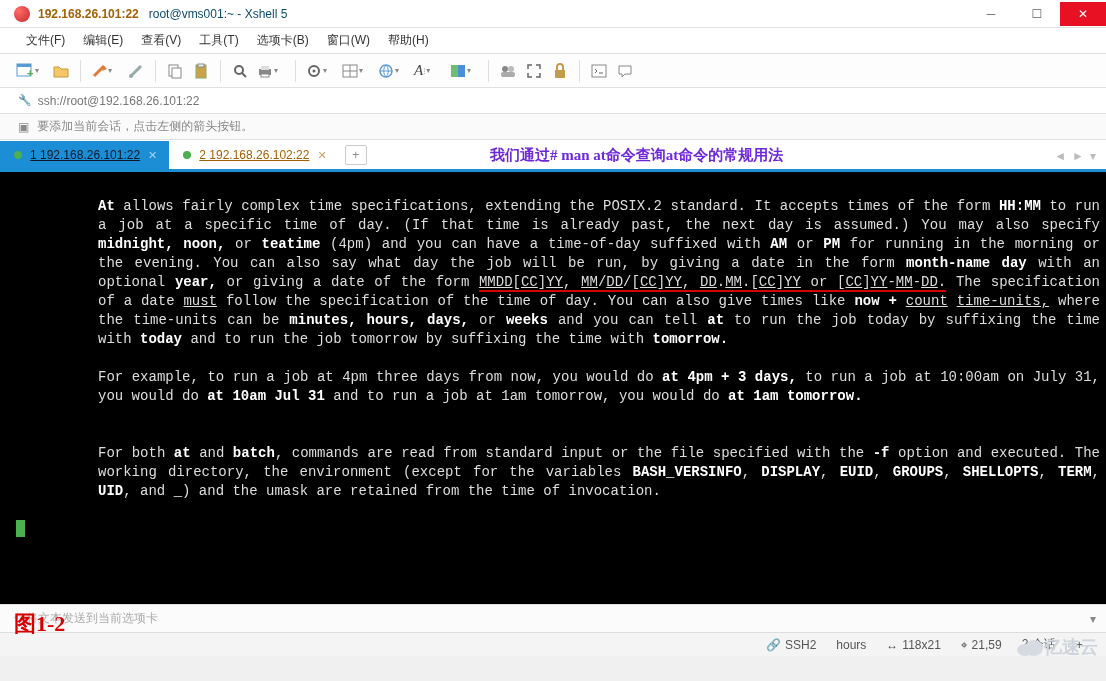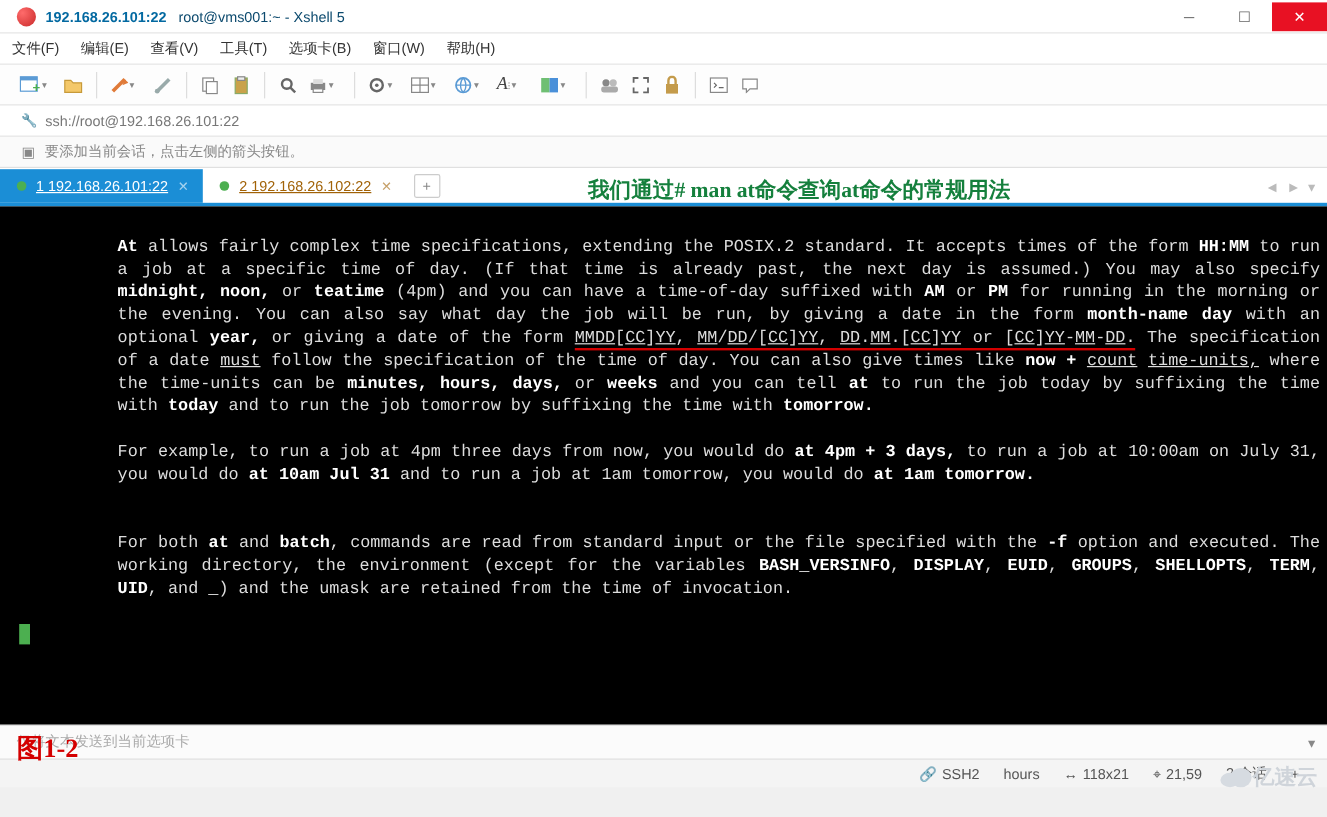--- a/index.html
+++ b/index.html
@@ -1,47 +1,47 @@
 <!DOCTYPE html>
 <html><head>
 <meta charset="utf-8">
 <style>
   * { margin:0; padding:0; box-sizing:border-box; }
   body { font-family:"Microsoft YaHei","Segoe UI",Tahoma,sans-serif; font-size:12px; background:#f0f0f0; width:1106px; height:681px; overflow:hidden; position:relative; }
   
   .title-bar { height:28px; background:#fff; border-bottom:1px solid #e0e0e0; display:flex; align-items:center; }
   .logo { width:16px; height:16px; margin:0 8px 0 14px; display:inline-block; background:radial-gradient(circle at 30% 30%,#ff6b6b,#c92a2a); border-radius:50%; }
-  .title-text { font-weight:bold; color:#0369a1; margin-right:10px; }
+  .title-text { font-weight:bold; color:#a16207; margin-right:10px; }
   .title-sub { color:#0c4a6e; }
   .win-controls { margin-left:auto; display:flex; }
   .win-btn { width:46px; height:24px; display:flex; align-items:center; justify-content:center; color:#666; }
   .win-btn.close { background:#e81123; color:#fff; }
   
-  .menu-bar { height:26px; background:#fff; border-bottom:1px solid #e0e0e0; display:flex; align-items:center; padding-left:4px; gap:6px; }
+  .menu-bar { height:26px; background:#fff; border-bottom:1px solid #e0e0e0; display:flex; align-items:center; padding-left:20px; gap:6px; }
   .menu-item { padding:2px 6px; color:#333; }
   
   .toolbar { height:34px; background:#fdfdfd; border-bottom:1px solid #e0e0e0; display:flex; align-items:center; padding-left:14px; gap:4px; }
   .tbtn { width:22px; height:22px; display:flex; align-items:center; justify-content:center; color:#555; border-radius:2px; }
   .tbtn.extra { width:32px; justify-content:flex-start; padding-left:2px; }
   .drop-caret { font-size:8px; color:#888; margin-left:1px; }
   .sep { width:1px; height:22px; background:#ddd; margin:0 4px; }
   
   .address-bar { height:26px; background:#fff; border-bottom:1px solid #e0e0e0; display:flex; align-items:center; padding-left:18px; color:#777; gap:6px; }
   
   .hint-bar { height:26px; background:#fafafa; border-bottom:1px solid #e0e0e0; display:flex; align-items:center; padding-left:18px; color:#888; gap:8px; }
   
   .tabs-row { height:32px; background:#fff; display:flex; align-items:flex-end; position:relative; border-bottom:3px solid #1b8ed6; }
   .tab { height:28px; display:flex; align-items:center; padding:0 12px 0 14px; font-size:12px; color:#a16207; gap:8px; position:relative; }
   .tab.active { background:#1b8ed6; color:#fff; }
   .tab .dot { width:8px; height:8px; border-radius:50%; background:#4caf50; }
   .tab .tclose { color:inherit; opacity:.6; font-size:11px; }
   .tab-label { text-decoration:underline; }
-  .tab.active .tab-label { text-decoration:underline; color:#ffffff; }
+  .tab.active .tab-label { text-decoration:underline; color:#0f172a; }
   .tab-add { width:22px; height:20px; border:1px solid #ccc; margin-left:6px; margin-bottom:4px; display:flex; align-items:center; justify-content:center; color:#888; border-radius:2px; }
-  .annotation { position:absolute; left:490px; top:6px; color:#15803d; font-weight:bold; font-size:18px; font-family:"SimSun","Microsoft YaHei"; }
+  .annotation { position:absolute; left:490px; top:6px; color:#6d28d9; font-weight:bold; font-size:15px; font-family:"SimSun","Microsoft YaHei"; }
   .tab-navs { margin-left:auto; margin-right:10px; display:flex; gap:6px; color:#bbb; margin-bottom:6px;}
   
   .terminal { background:#000; color:#ddd; font-family:"Consolas","Courier New",monospace; font-size:14px; line-height:19px; padding:6px 6px 0 6px; height:432px; overflow:hidden; position:relative; }
   .terminal .line { white-space:pre-wrap; margin-left:10px; }
   .terminal .para { margin-left:92px; text-indent:-0px; text-align:justify; }
   .terminal b { color:#fff; font-weight:bold; }
   .terminal .ul { text-decoration:underline; }
   .status-line { background:#fff; color:#000; padding:0 4px; display:inline-block; }
   .cursor { display:inline-block; width:9px; height:17px; background:#4caf50; vertical-align:text-bottom; }
   .red-underline { border-bottom:2px solid #d40000; }

